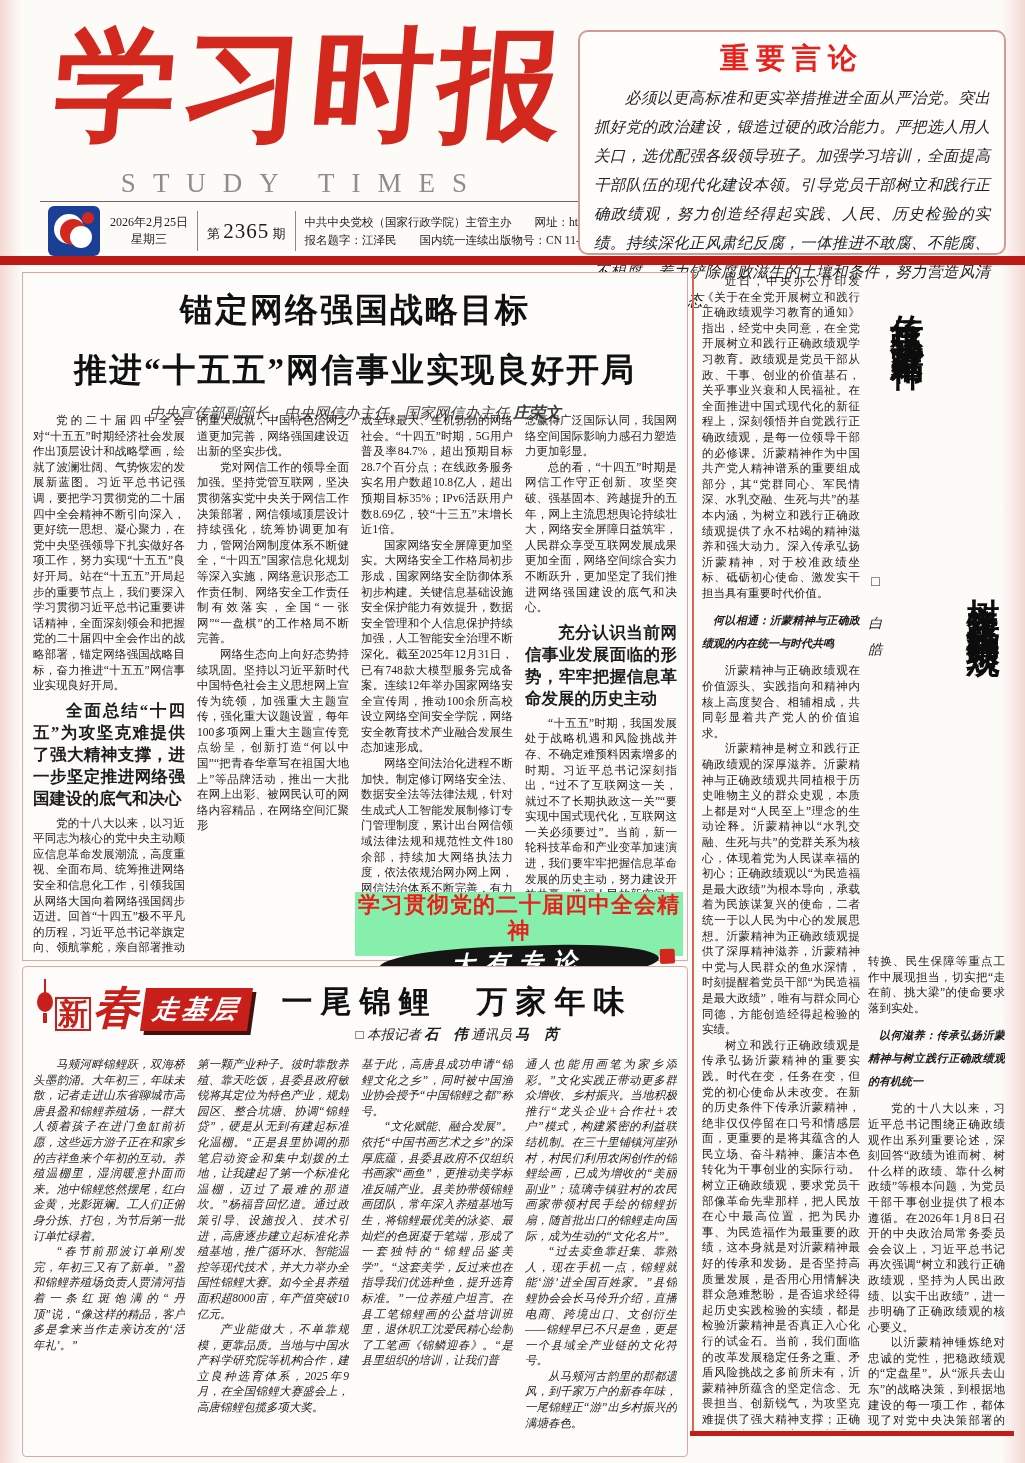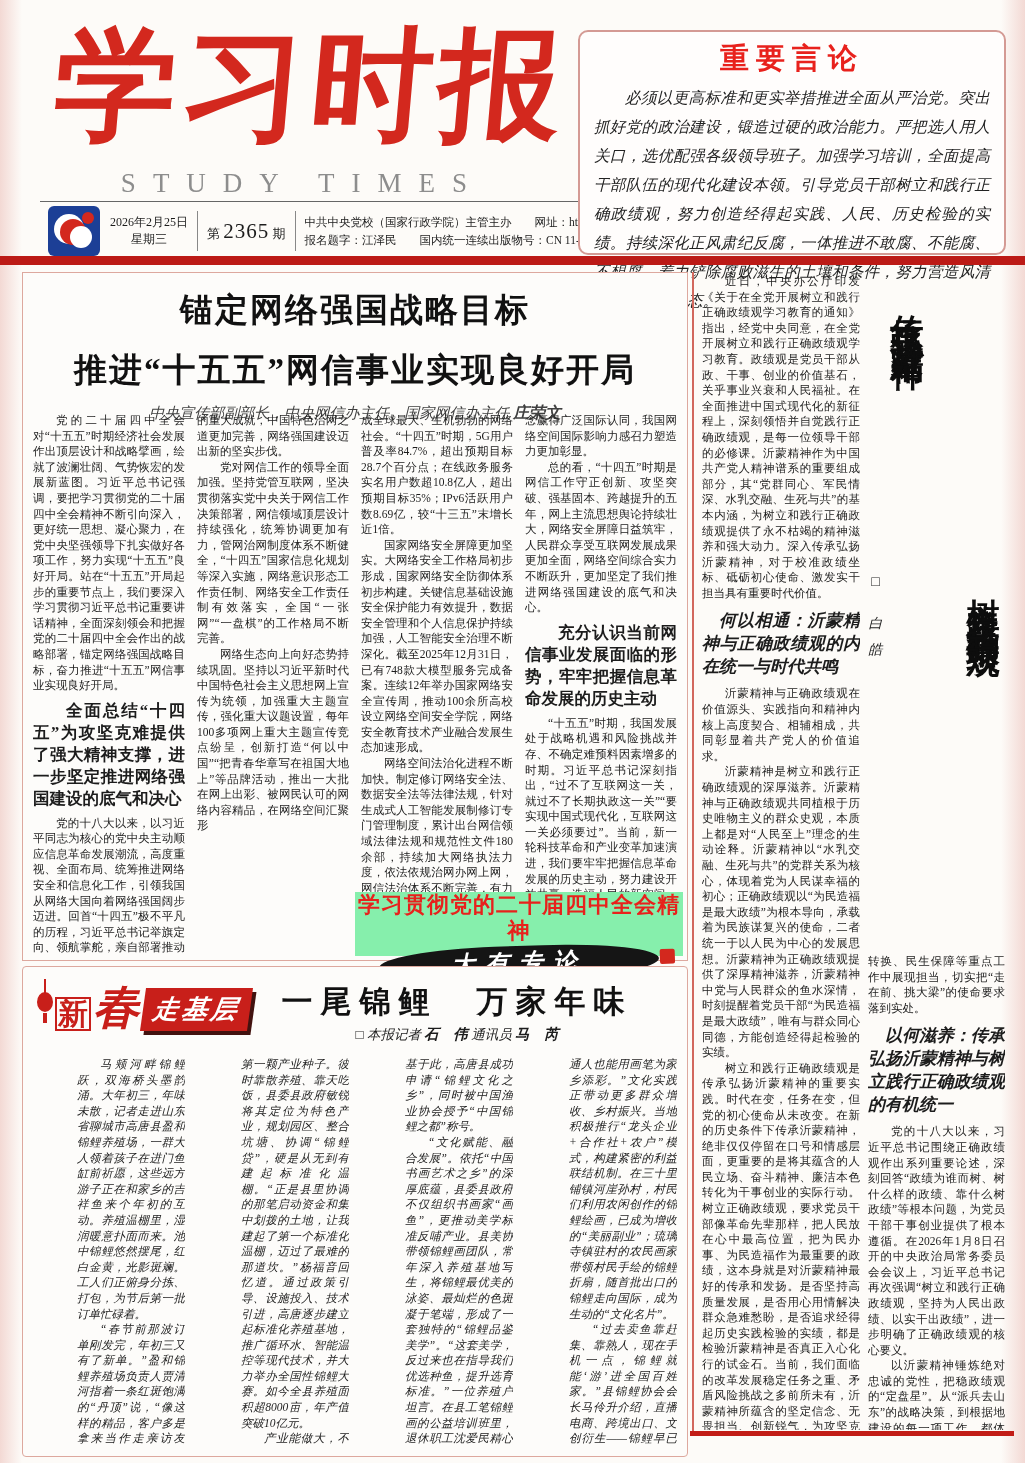--- a/index.html
+++ b/index.html
@@ -50,38 +50,38 @@
   .vdivider{position:absolute;left:692px;top:272px;width:2px;height:1160px;background:#d2685e;}
   .right-sec{position:absolute;left:702px;top:274px;width:303px;height:1158px;}
   .rcolA{position:absolute;left:0;top:0;width:158px;height:1156px;overflow:hidden;}
   .rcolB{position:absolute;left:166px;top:0;width:137px;height:1156px;}
   .vtitle{position:relative;height:678px;}
   .vline{position:absolute;writing-mode:vertical-rl;font-weight:bold;color:#0d0d0d;font-size:33px;letter-spacing:6px;white-space:nowrap;}
   .vline1{left:16px;top:14px;}
   .vline2{right:0px;top:298px;}
   .vauthor{position:absolute;left:-2px;top:300px;writing-mode:vertical-rl;font-size:14px;font-style:italic;letter-spacing:6px;color:#222;}
   .rcolC{position:absolute;left:166px;top:680px;width:137px;height:476px;overflow:hidden;}
-  .rsub{font-size:17px;font-weight:bold;font-style:italic;line-height:23px;text-align:justify;text-indent:1em;margin:8px 0;}
+  .rsub{font-size:11px;font-weight:bold;font-style:italic;line-height:23px;text-align:justify;text-indent:1em;margin:8px 0;}
   .right-redline{position:absolute;left:690px;top:1431px;width:324px;height:5px;background:#c21d17;}
   
   .bottom-box{position:absolute;left:22px;top:966px;width:664px;height:489px;border:1px solid #dda89e;border-radius:4px;background:#fdfcfa;}
   .spring-logo{position:absolute;left:14px;top:12px;display:flex;align-items:flex-end;}
   .lantern{position:relative;width:16px;height:52px;margin-right:2px;}
   .lantern .string{position:absolute;left:7px;top:0;width:2px;height:14px;background:#c81f1a;}
   .lantern .body{position:absolute;left:0;top:13px;width:16px;height:20px;border-radius:50%;background:#c81f1a;}
   .lantern .tassel{position:absolute;left:6px;top:34px;width:4px;height:10px;background:#c81f1a;}
   .xin{font-size:30px;font-weight:bold;color:#c81f1a;line-height:30px;border:2px solid #c81f1a;padding:0 1px;}
   .chun{font-size:46px;font-weight:bold;color:#c81f1a;line-height:46px;margin-left:2px;font-style:italic;}
   .zjc{margin-left:4px;background:#c81f1a;color:#fff;font-size:26px;font-weight:bold;font-style:italic;
     padding:4px 10px;transform:skewX(-8deg);box-shadow:4px 4px 0 #42120f;letter-spacing:3px;}
   .spring-head{position:absolute;left:220px;right:16px;top:14px;text-align:center;font-size:31px;font-weight:bold;letter-spacing:8px;color:#111;}
   .spring-byline{position:absolute;left:220px;right:16px;top:58px;text-align:center;font-size:13.5px;font-style:italic;}
   .spring-byline b{font-size:14.5px;}
   .bcols{position:absolute;left:10px;right:10px;top:90px;bottom:8px;display:flex;gap:12px;}
-  .bcols .col p{font-style:italic;margin-left:44px;}
+  .bcols .col p{font-style:italic;}
 </style>
 </head>
 <body>
 
 <div class="page">
 
   <div class="masthead">
     <div class="masthead-title">学习时报</div>
     <div class="masthead-sub">STUDY TIMES</div>
   </div>

